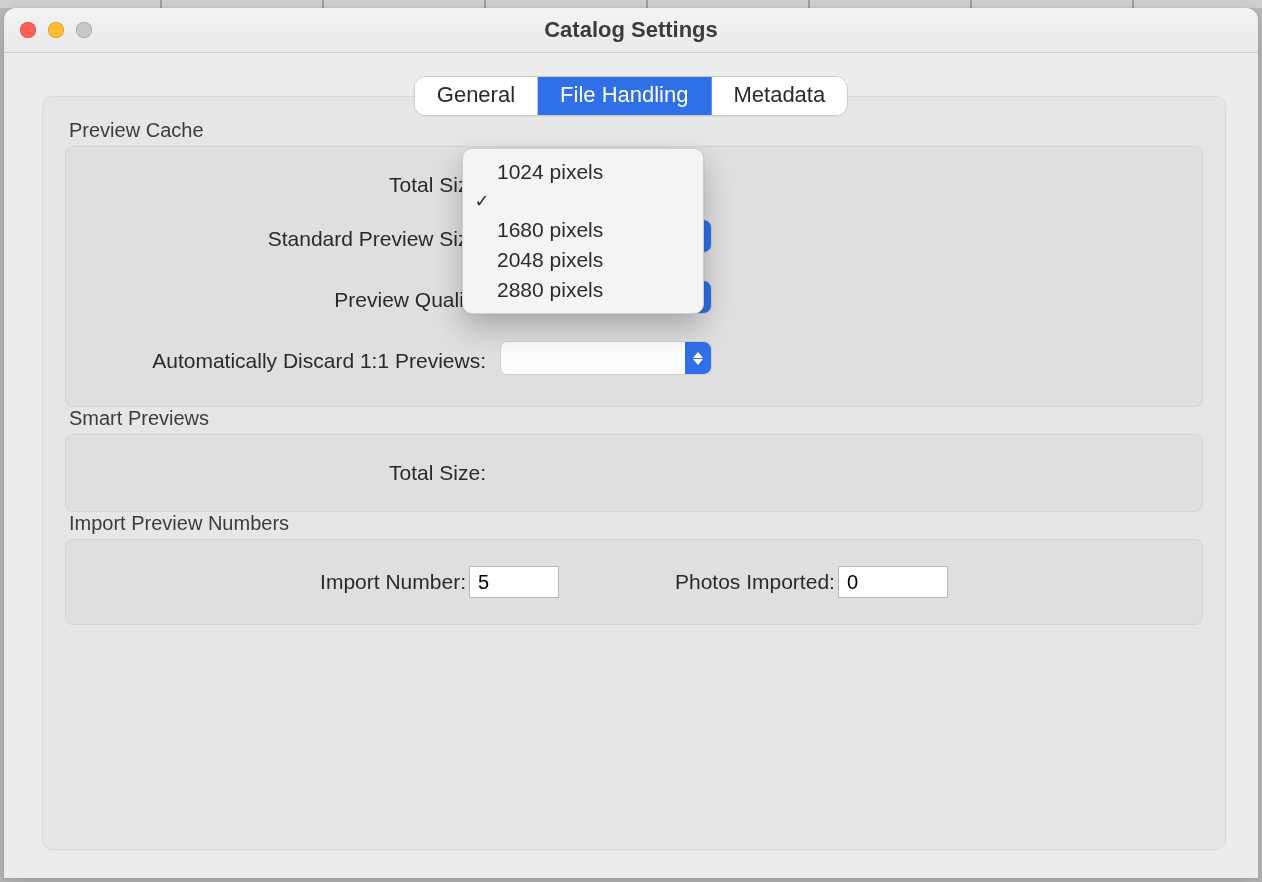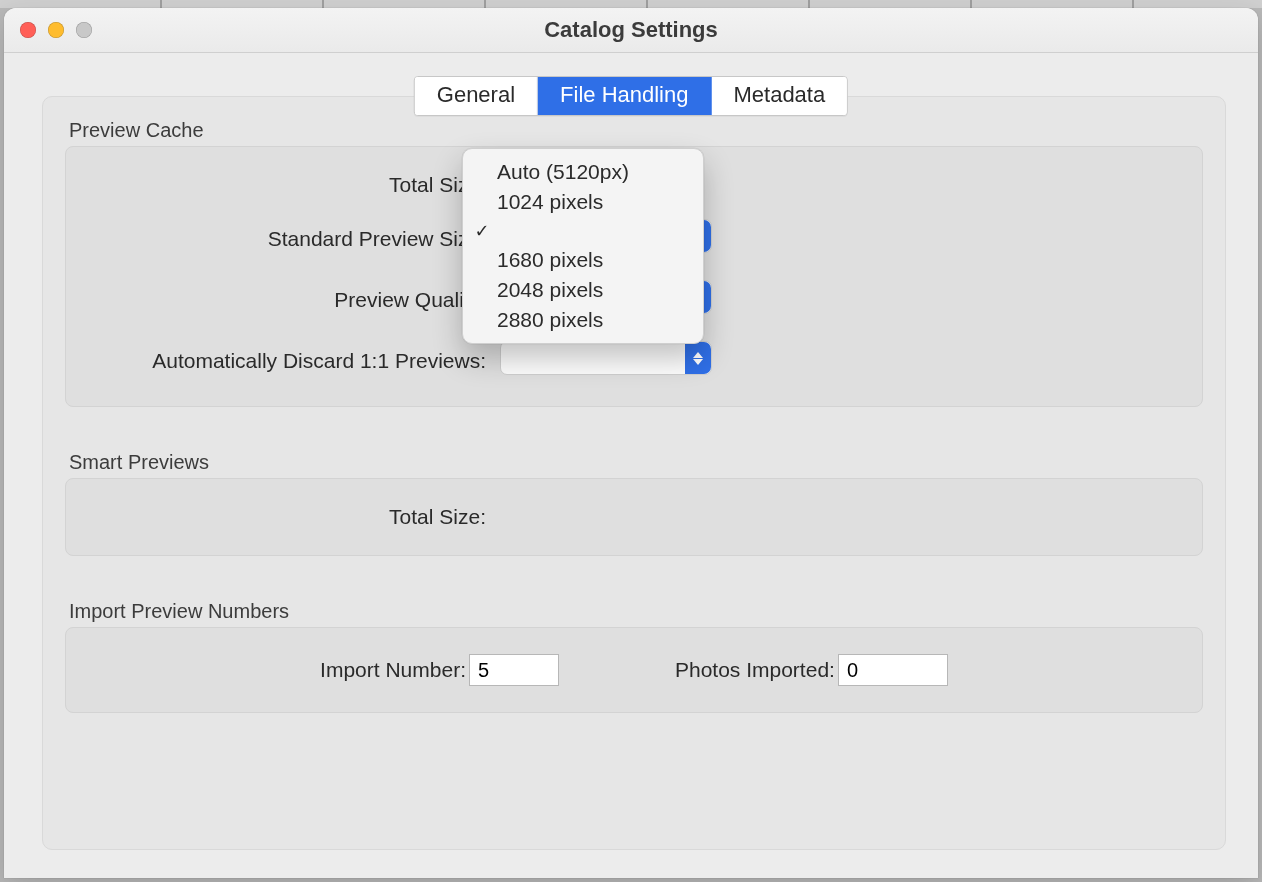--- a/index.html
+++ b/index.html
@@ -64,21 +64,21 @@
     display: flex; align-items: center; justify-content: center;
     font-size: 22px;
     color: #3b3b3b;
   }
 
   .tabs {
     position: absolute;
     top: 68px; left: 50%; transform: translateX(-50%);
     display: flex;
     border: 1px solid #c7c7c7;
-    border-radius: 4px;
+    border-radius: 12px;
     background: #fff;
     overflow: hidden;
     height: 38px;
     box-shadow: 0 1px 0 rgba(0,0,0,.04);
     z-index: 10;
   }
   .tab {
     padding: 6px 22px 8px;
     font-size: 22px;
     line-height: 24px;
@@ -99,21 +99,20 @@
     left: 38px; right: 32px;
     top: 88px; bottom: 28px;
     border: 1px solid #d9d9d9;
     border-radius: 10px;
     background: #e6e6e6;
     padding: 22px 22px;
     box-sizing: border-box;
   }
 
   .section {
-    margin-bottom: 44px;
   }
   .section-title {
     font-size: 20px;
     color: #3c3c3c;
     margin: 0 0 4px 4px;
   }
   .section-body {
     background: #dfdfdf;
     border: 1px solid #d3d3d3;
     border-radius: 8px;
@@ -303,36 +302,32 @@
           <input class="textfield" style="width: 110px;" value="0">
         </div>
       </div>
     </div>
 
   </div>
 
   <div class="menu">
     <div class="menu-item">
       <span class="check">✓</span>
-      <span>Auto (5120px)</span>
+      <span>1024 pixels</span>
+    </div>
+    <div class="menu-item selected">
+      <span class="check">✓</span>
     </div>
     <div class="menu-item">
       <span class="check">✓</span>
-      <span>1024 pixels</span>
-    </div>
-    <div class="menu-item selected">
-      <span class="check">✓</span>
+      <span>1680 pixels</span>
     </div>
     <div class="menu-item">
       <span class="check">✓</span>
-      <span>1680 pixels</span>
+      <span>2048 pixels</span>
     </div>
     <div class="menu-item">
       <span class="check">✓</span>
-      <span>2048 pixels</span>
-    </div>
-    <div class="menu-item">
-      <span class="check">✓</span>
       <span>2880 pixels</span>
     </div>
   </div>
 
 </div>
 
 </body></html>

